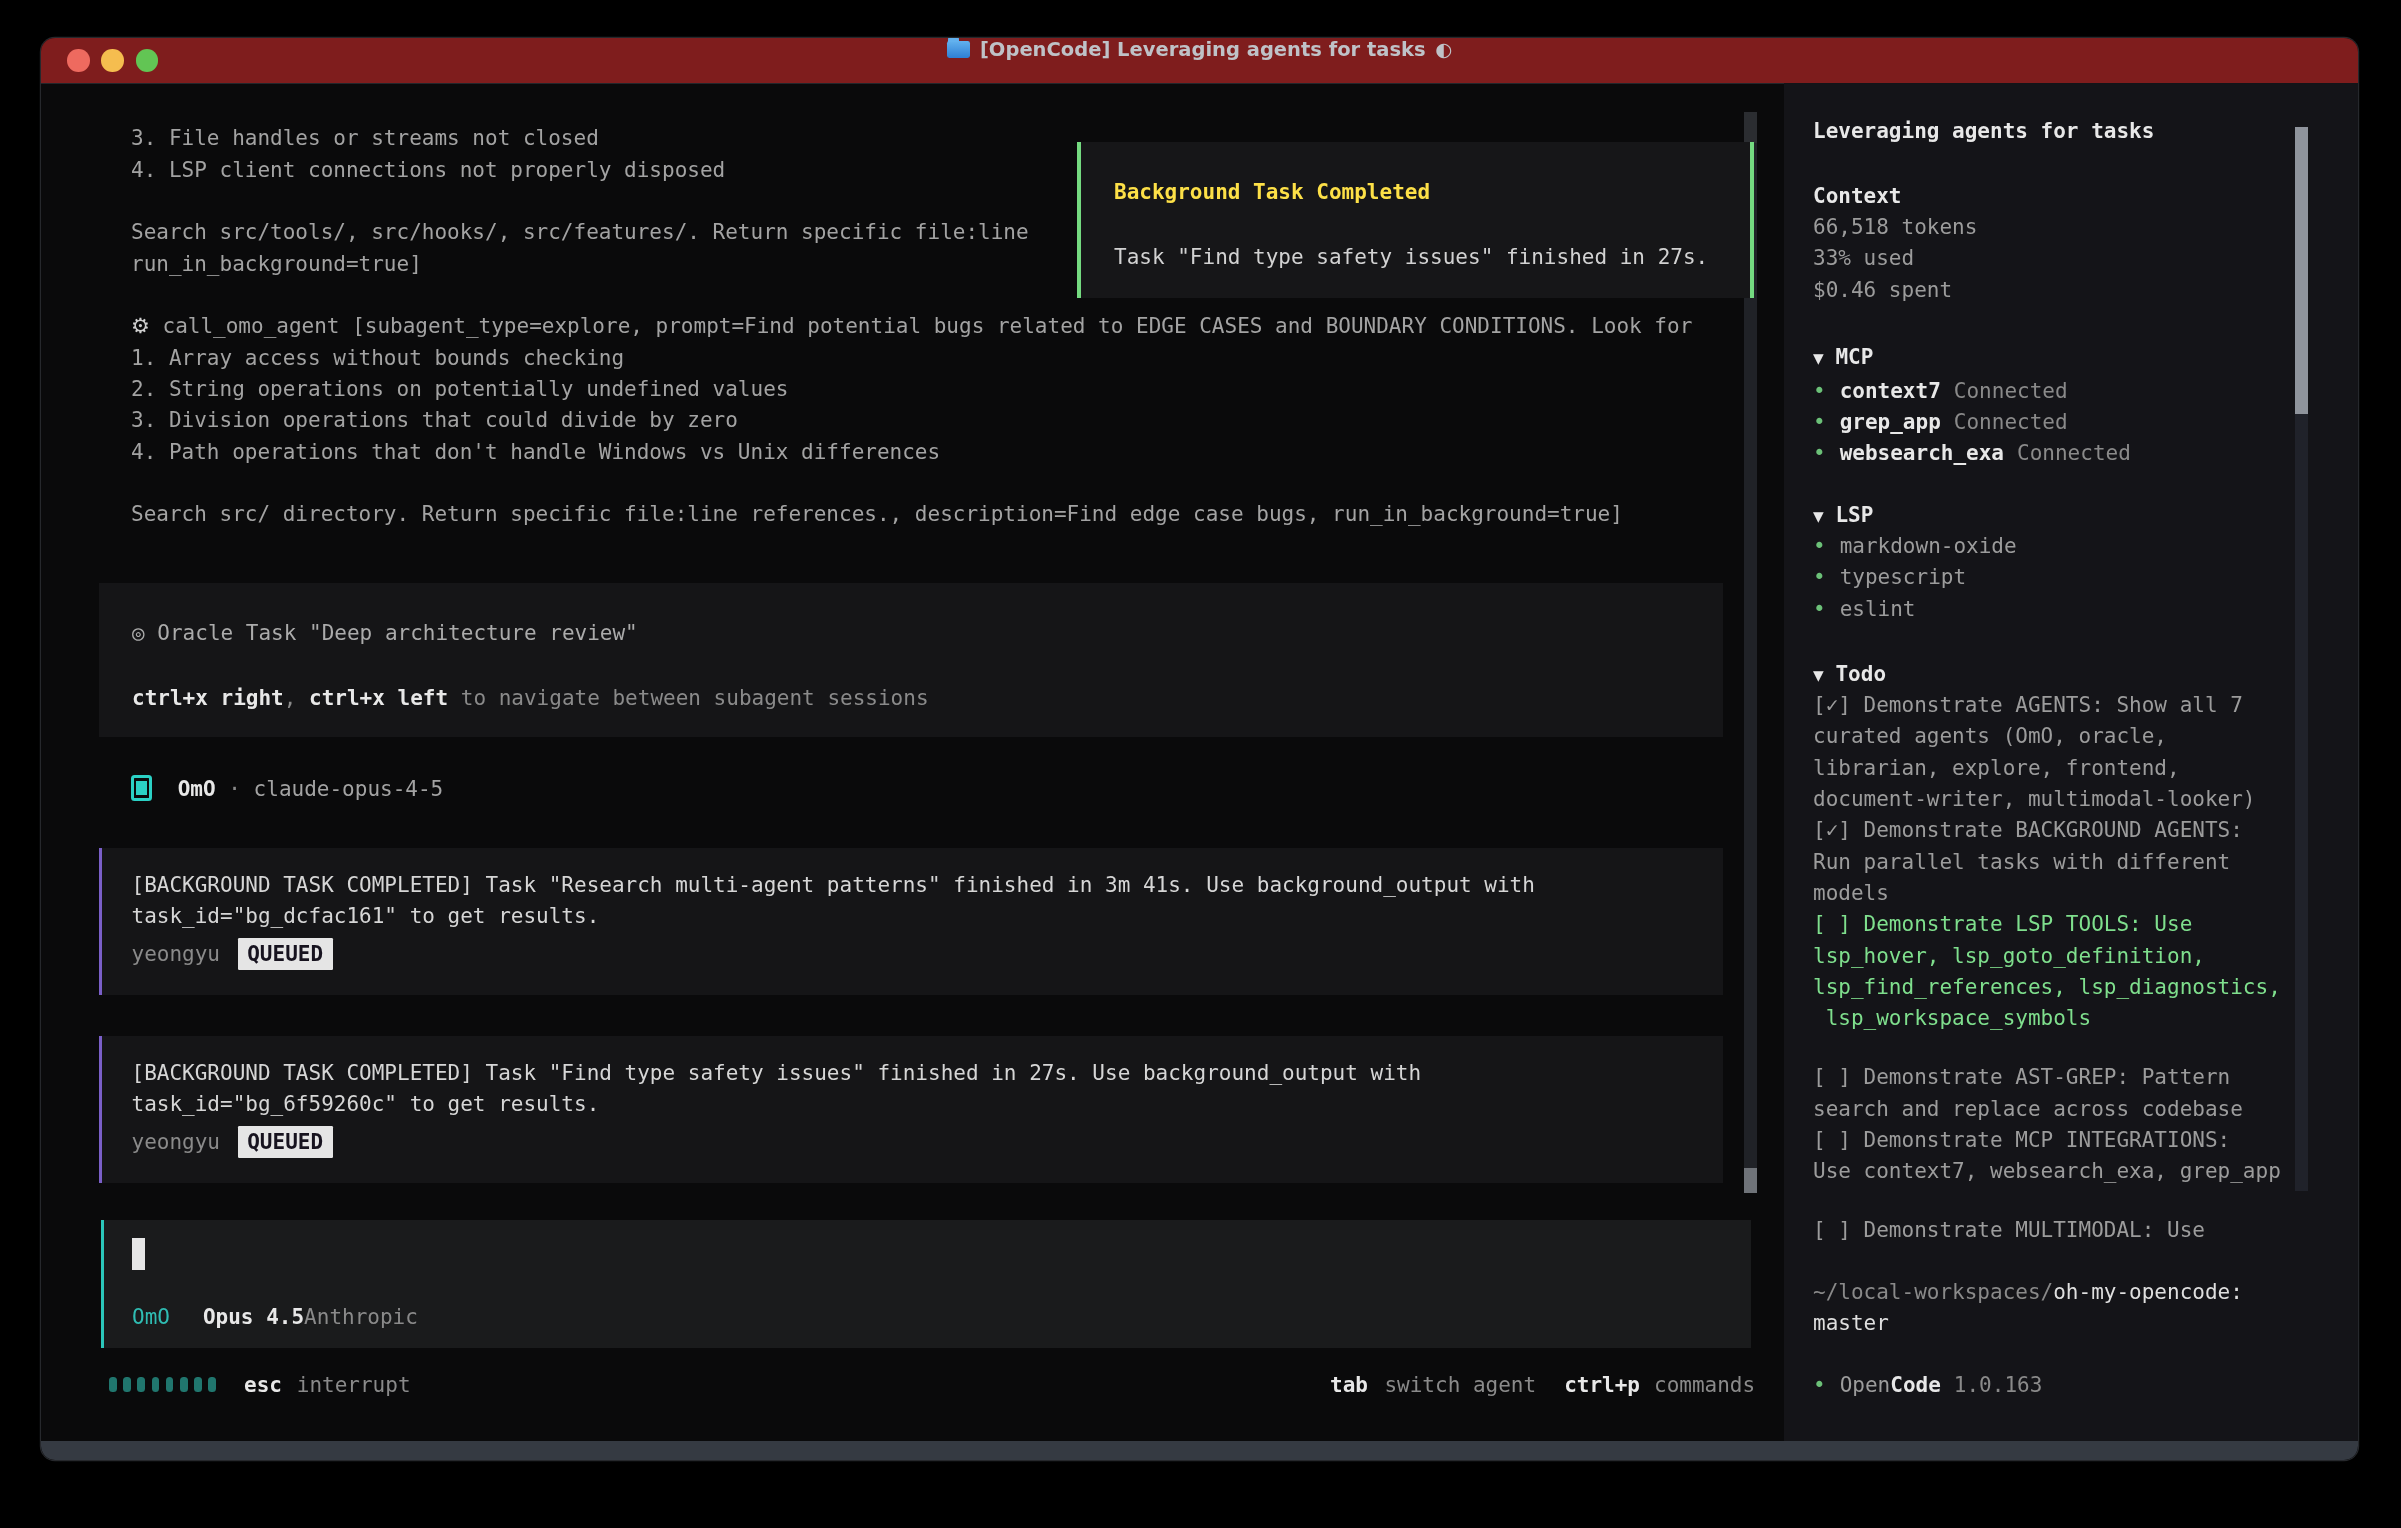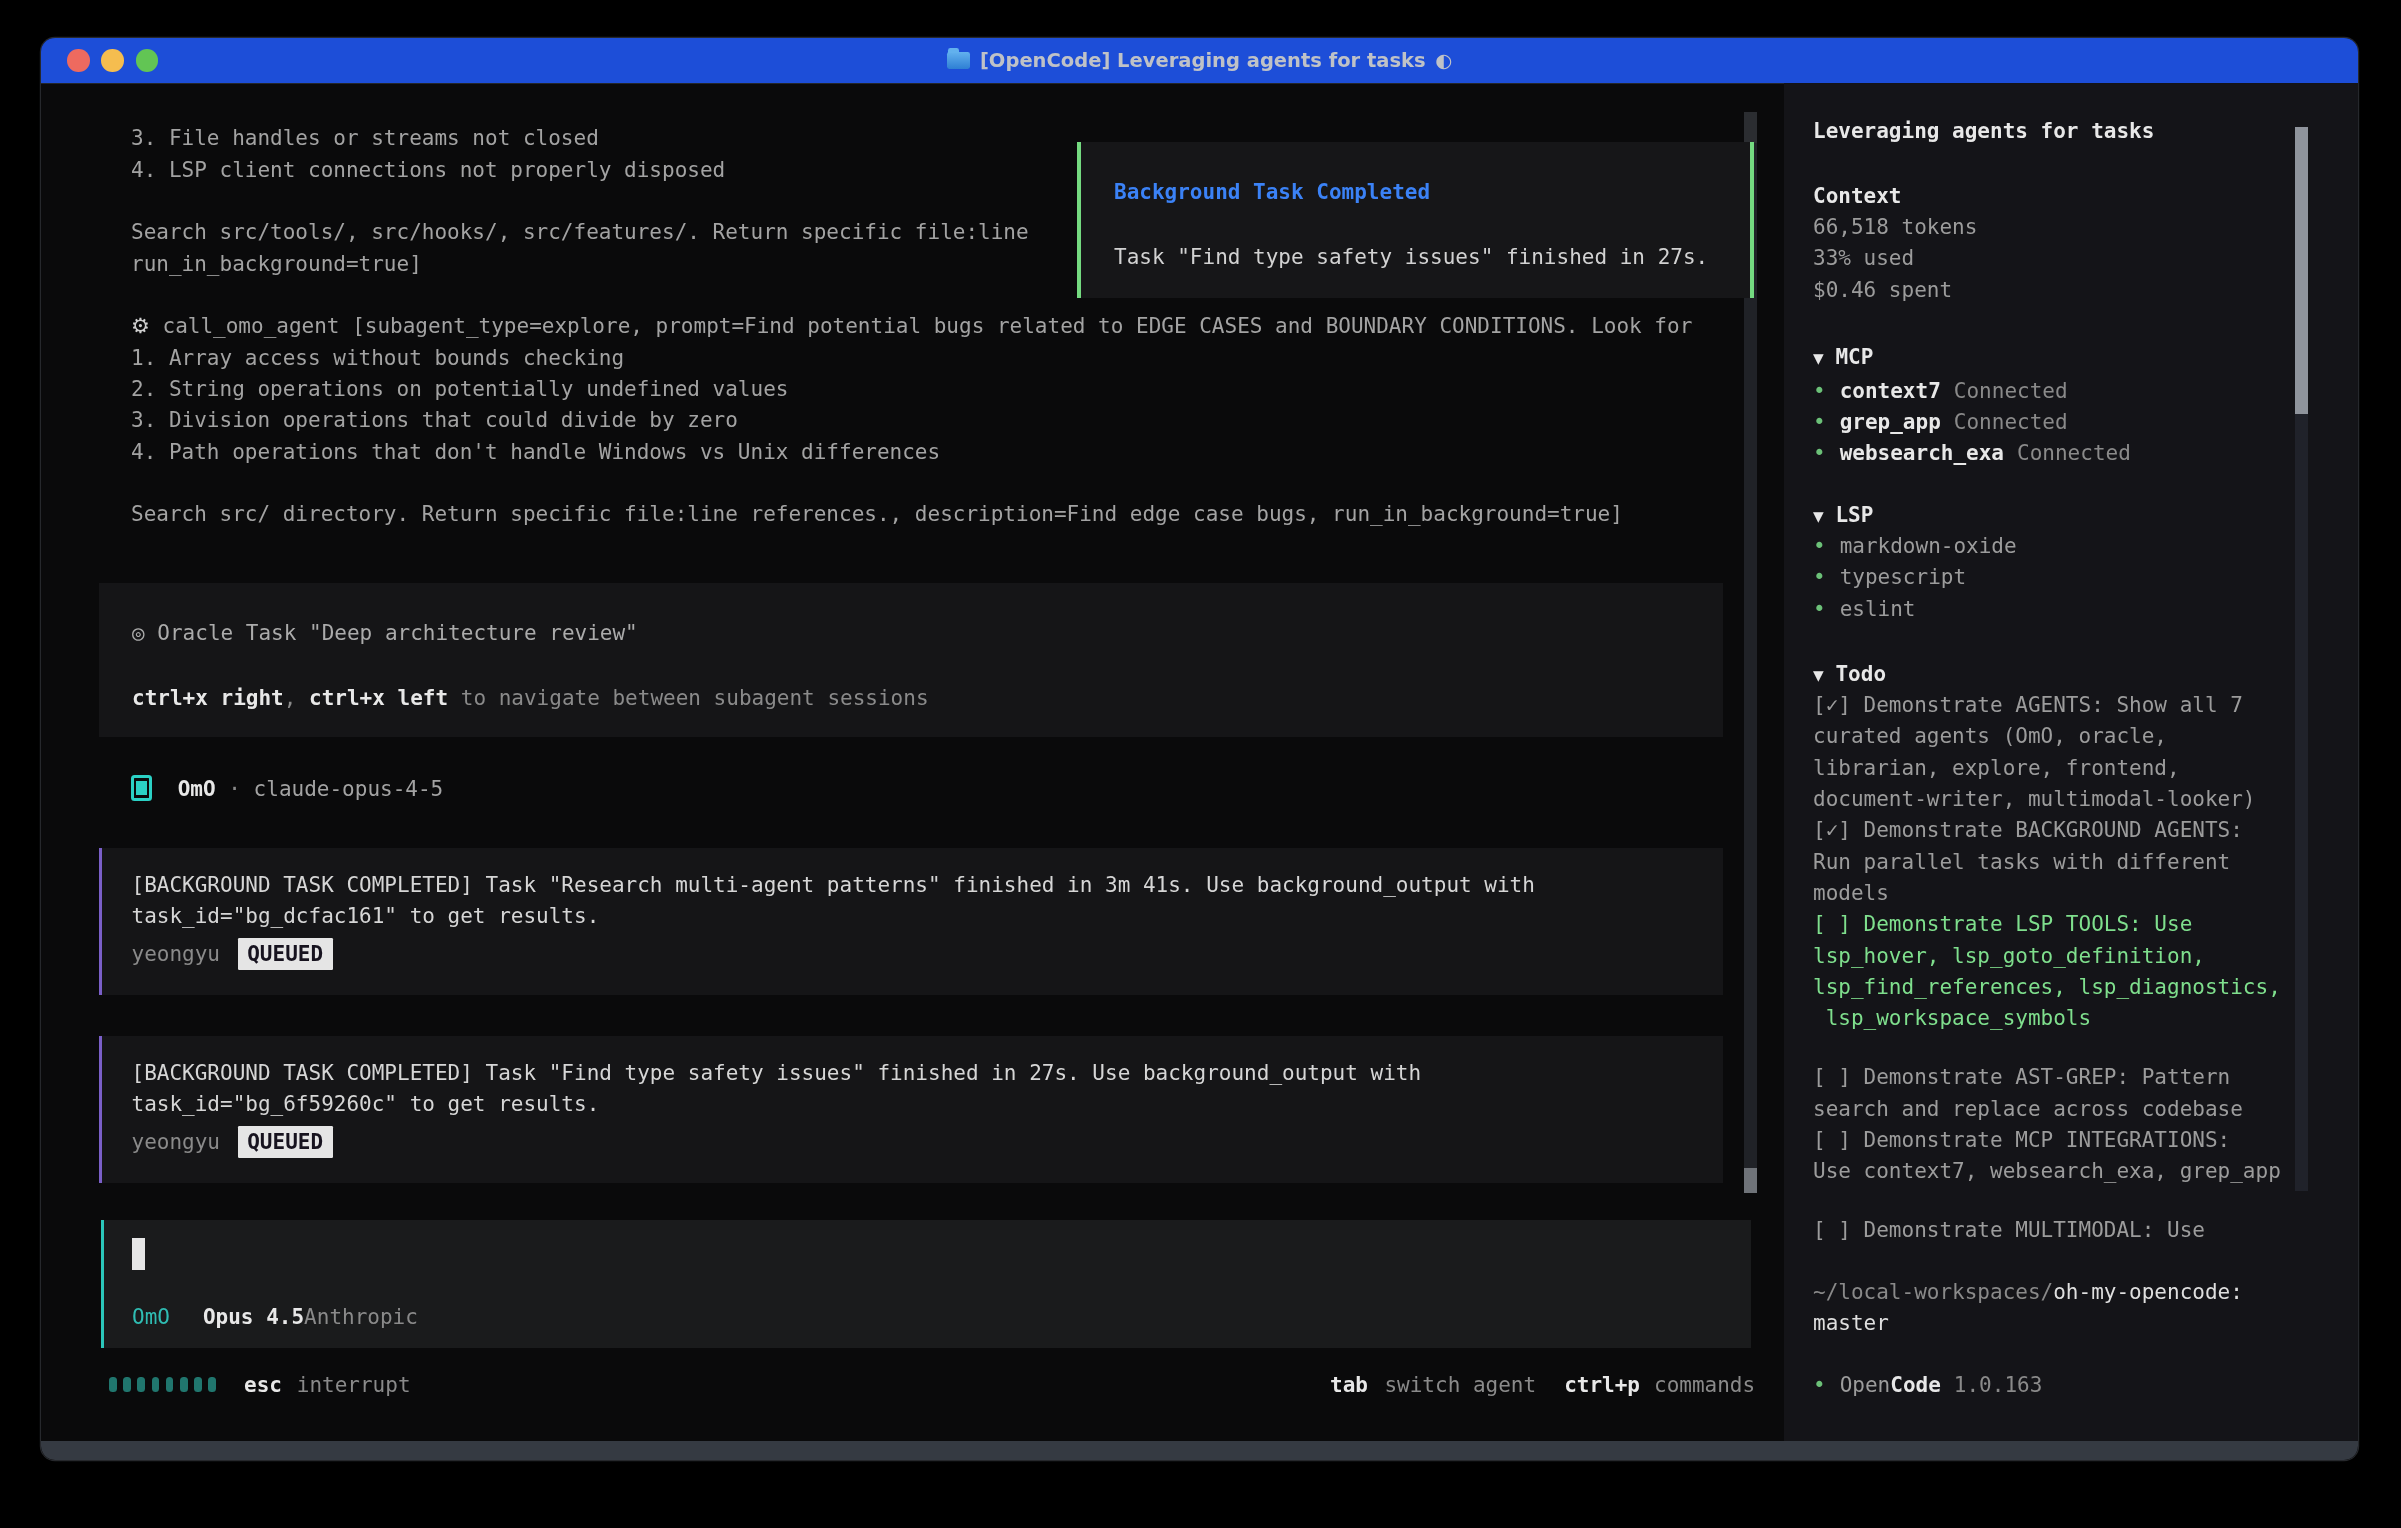--- a/index.html
+++ b/index.html
@@ -1,22 +1,22 @@
 <!DOCTYPE html>
 <html style="font-size:9.5px"><head>
 <meta charset="utf-8">
 <style>
   html,body{margin:0;padding:0;background:#000;}
   body{width:2401px;height:1528px;position:relative;overflow:hidden;
        font-family:"DejaVu Sans Mono",monospace;}
   .window{position:absolute;left:41px;top:38px;width:2317px;height:1422px;
           background:#0a0a0b;border-radius:14px;box-shadow:0 0 0 1.2px #26282c, 0 23.6px 83px rgba(0,0,0,.85);
           overflow:hidden;}
-  .titlebar{position:absolute;top:0;left:0;right:0;height:45px;background:#1d4ed8;
-            border-bottom:1.2px solid #23262b;display:flex;align-items:center;justify-content:center;}
+  .titlebar{position:absolute;top:0;left:0;right:0;height:45px;background:#7f1d1d;
+            border-bottom:1.2px solid #23262b;display:flex;align-items:flex-start;justify-content:center;}
   .traffic{position:absolute;left:26px;top:11.2px;display:flex;gap:11.8px;}
   .light{width:22.5px;height:22.5px;border-radius:50%;}
   .title-wrap{display:flex;align-items:center;gap:9.5px;color:#bfc2c7;
               font-family:"DejaVu Sans",sans-serif;font-weight:bold;font-size:19.5px;}
   .folder{width:23.6px;height:17.7px;background:linear-gradient(#62b1ee,#2e7fd4);border-radius:2.4px;position:relative;}
   .folder::before{content:"";position:absolute;top:-4.1px;left:1.2px;width:10.6px;height:5.3px;
                   background:#62b1ee;border-radius:2.4px 2.4px 0 0;}
   .sidebar-panel{position:absolute;left:1743px;top:45px;width:574px;height:1358px;background:#141418;}
   .win-bottom{position:absolute;left:0;right:0;bottom:0;height:19px;background:#353a42;
               border-radius:0 0 14px 14px;}
@@ -108,21 +108,21 @@
   </div>
 
   <div class="ln" style="left:68px;top:1334px"><span class="dots"><span class="dot"></span><span class="dot"></span><span class="dot"></span><span class="dot"></span><span class="dot"></span><span class="dot"></span><span class="dot"></span><span class="dot"></span></span><span class="b">esc</span><span class="dim" style="margin-left:14.8px">interrupt</span></div>
   <div class="ln" style="left:1289px;top:1334px"><span class="b">tab</span><span class="dim" style="margin-left:16.5px">switch agent</span><span class="b" style="margin-left:28px">ctrl+p</span><span class="dim" style="margin-left:14px">commands</span></div>
 
   <div class="msb-track"></div>
   <div class="msb-cap"></div>
   <div class="msb-thumb"></div>
 
   <div class="notif">
-    <div class="boxline b" style="left:33px;top:37px;color:#3b82f6">Background Task Completed</div>
+    <div class="boxline b" style="left:33px;top:37px;color:#fde047">Background Task Completed</div>
     <div class="boxline" style="left:33px;top:102px;color:#d2d2d2">Task "Find type safety issues" finished in 27s.</div>
   </div>
 
   <div class="sln b" style="left:1772px;top:80px">Leveraging agents for tasks</div>
 
   <div class="sln b" style="left:1772px;top:145px">Context</div>
   <div class="sln" style="left:1772px;top:176px">66,518 tokens</div>
   <div class="sln" style="left:1772px;top:207px">33% used</div>
   <div class="sln" style="left:1772px;top:239px">$0.46 spent</div>
 

